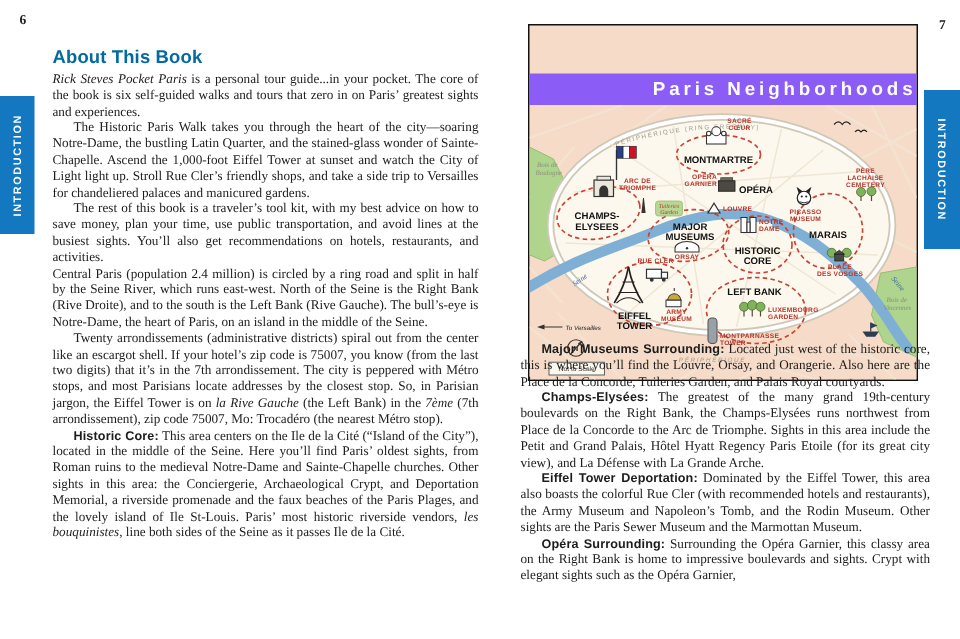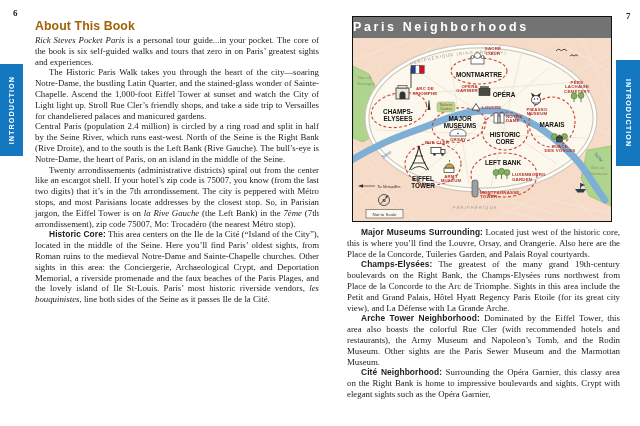--- a/index.html
+++ b/index.html
@@ -11,28 +11,28 @@
   .tab{position:absolute;background:#1378bf;display:flex;align-items:center;justify-content:center;}
   .tab-left{left:0;top:64px;width:23px;height:92px;}
   .tab-right{left:616px;top:60px;width:24px;height:106px;}
   .tab-text{font-family:"Liberation Sans",sans-serif;font-weight:bold;font-size:7.2px;
             letter-spacing:1.1px;color:#ffffff;writing-mode:vertical-rl;white-space:nowrap;}
   .tab-left .tab-text{transform:rotate(180deg);}
   .col{position:absolute;text-align:justify;}
   .col-left{left:35px;top:19px;width:284px;}
   .col-right{left:347px;top:227px;width:273px;}
   h1.sec{font-family:"Liberation Sans",sans-serif;font-weight:bold;font-size:12.3px;
-         color:#a16207;margin:0 0 2px 0;text-align:left;letter-spacing:.1px;}
+         color:#0369a1;margin:12px 0 2px 0;text-align:left;letter-spacing:.1px;}
   h1.mt{margin-top:6px;}
   p{font-size:8.8px;line-height:10.8px;margin:0;}
   p.ind{text-indent:14px;}
   b.lead{font-family:"Liberation Sans",sans-serif;font-size:8.4px;letter-spacing:.1px;}
   .map-frame{position:absolute;left:352px;top:16px;width:258px;border:1.2px solid #111;background:#f6dcc8;}
-  .map-banner{height:21px;background:#737373;color:#fff;font-family:"Liberation Sans",sans-serif;
-              font-weight:bold;font-size:12.5px;letter-spacing:2.6px;text-align:left;line-height:21px;}
+  .map-banner{height:21px;background:#8b5cf6;color:#fff;font-family:"Liberation Sans",sans-serif;
+              font-weight:bold;font-size:12.5px;letter-spacing:2.6px;text-align:right;line-height:21px;margin-top:32px;}
   svg{display:block;}
   .lbl-blk{font-family:"Liberation Sans",sans-serif;font-weight:bold;font-size:6.4px;fill:#111;text-anchor:middle;}
   .lbl-red{font-family:"Liberation Sans",sans-serif;font-weight:bold;font-size:4.4px;fill:#b3352c;text-anchor:middle;letter-spacing:.2px;}
   .lbl-red-s{text-anchor:start;}
   .lbl-red-e{text-anchor:end;}
   .lbl-gray{font-family:"Liberation Serif",serif;font-style:italic;font-size:4.6px;fill:#8e8e7c;}
   .seine-lbl{font-family:"Liberation Serif",serif;font-style:italic;font-size:5px;fill:#3c6e9e;}
   .tiny-red{font-family:"Liberation Serif",serif;font-style:italic;font-size:3.9px;fill:#b3352c;text-anchor:middle;}
   .ring-lbl{font-family:"Liberation Sans",sans-serif;font-size:4.2px;fill:#9b9b8a;letter-spacing:1.1px;}
   .small-blk{font-family:"Liberation Sans",sans-serif;font-size:4.2px;fill:#222;}
@@ -48,20 +48,21 @@
   <span class="tab-text">INTRODUCTION</span>
 </div>
 <div class="tab tab-right">
   <span class="tab-text">INTRODUCTION</span>
 </div>
 
 <div class="col col-left">
   <h1 class="sec">About This Book</h1>
   <p><i>Rick Steves Pocket Paris</i><span> is a personal tour guide...in your pocket. The core of the book is six self-guided walks and tours that zero in on Paris’ greatest sights and experiences.</span></p>
   <p class="ind">The Historic Paris Walk takes you through the heart of the city—soaring Notre-Dame, the bustling Latin Quarter, and the stained-glass wonder of Sainte-Chapelle. Ascend the 1,000-foot Eiffel Tower at sunset and watch the City of Light light up. Stroll Rue Cler’s friendly shops, and take a side trip to Versailles for chandeliered palaces and manicured gardens.</p>
+  <p class="ind">The rest of this book is a traveler’s tool kit, with my best advice on how to save money, plan your time, use public transportation, and avoid lines at the busiest sights. You’ll also get recommendations on hotels, restaurants, and activities.</p>
   <p>Central Paris (population 2.4 million) is circled by a ring road and split in half by the Seine River, which runs east-west. North of the Seine is the Right Bank (Rive Droite), and to the south is the Left Bank (Rive Gauche). The bull’s-eye is Notre-Dame, the heart of Paris, on an island in the middle of the Seine.</p>
   <p class="ind"><span>Twenty arrondissements (administrative districts) spiral out from the center like an escargot shell. If your hotel’s zip code is 75007, you know (from the last two digits) that it’s in the 7th arrondissement. The city is peppered with Métro stops, and most Parisians locate addresses by the closest stop. So, in Parisian jargon, the Eiffel Tower is on </span><i>la Rive Gauche</i><span> (the Left Bank) in the </span><i>7ème</i><span> (7th arrondissement), zip code 75007, Mo: Trocadéro (the nearest Métro stop).</span></p>
   <p class="ind"><b class="lead">Historic Core:</b><span> This area centers on the Ile de la Cité (“Island of the City”), located in the middle of the Seine. Here you’ll find Paris’ oldest sights, from Roman ruins to the medieval Notre-Dame and Sainte-Chapelle churches. Other sights in this area: the Conciergerie, Archaeological Crypt, and Deportation Memorial, a riverside promenade and the faux beaches of the Paris Plages, and the lovely island of Ile St-Louis. Paris’ most historic riverside vendors, </span><i>les bouquinistes</i><span>, line both sides of the Seine as it passes Ile de la Cité.</span></p>
 </div>
 
 <div class="map-frame">
   <div class="map-banner">Paris Neighborhoods</div>
   <svg width="258" height="183" viewBox="0 0 258 183">
     <defs>
       <clipPath id="blobClip">
@@ -260,15 +261,15 @@
     </g>
     <text class="scale-lbl" x="31" y="163.8" font-weight="bold">N</text>
     <rect x="13" y="171.5" width="37" height="8.5" fill="#fdf8ee" stroke="#666" stroke-width="0.7"></rect>
     <text class="scale-lbl" x="31.5" y="177.6">Not to Scale</text>
   </svg>
 </div>
 
 <div class="col col-right">
   <p class="ind"><b class="lead">Major Museums Surrounding:</b><span> Located just west of the historic core, this is where you’ll find the Louvre, Orsay, and Orangerie. Also here are the Place de la Concorde, Tuileries Garden, and Palais Royal courtyards.</span></p>
   <p class="ind"><b class="lead">Champs-Elysées:</b><span> The greatest of the many grand 19th-century boulevards on the Right Bank, the Champs-Elysées runs northwest from Place de la Concorde to the Arc de Triomphe. Sights in this area include the Petit and Grand Palais, Hôtel Hyatt Regency Paris Etoile (for its great city view), and La Défense with La Grande Arche.</span></p>
-  <p class="ind"><b class="lead">Arche Tower Neighborhood:</b><span> Dominated by the Eiffel Tower, this area also boasts the colorful Rue Cler (with recommended hotels and restaurants), the Army Museum and Napoleon’s Tomb, and the Rodin Museum. Other sights are the Paris Sewer Museum and the Marmottan Museum.</span></p>
-  <p class="ind"><b class="lead">Cité Neighborhood:</b><span> Surrounding the Opéra Garnier, this classy area on the Right Bank is home to impressive boulevards and sights. Crypt with elegant sights such as the Opéra Garnier,</span></p>
+  <p class="ind"><b class="lead">Eiffel Tower Deportation:</b><span> Dominated by the Eiffel Tower, this area also boasts the colorful Rue Cler (with recommended hotels and restaurants), the Army Museum and Napoleon’s Tomb, and the Rodin Museum. Other sights are the Paris Sewer Museum and the Marmottan Museum.</span></p>
+  <p class="ind"><b class="lead">Opéra Surrounding:</b><span> Surrounding the Opéra Garnier, this classy area on the Right Bank is home to impressive boulevards and sights. Crypt with elegant sights such as the Opéra Garnier,</span></p>
 </div>
 
 </body></html>

